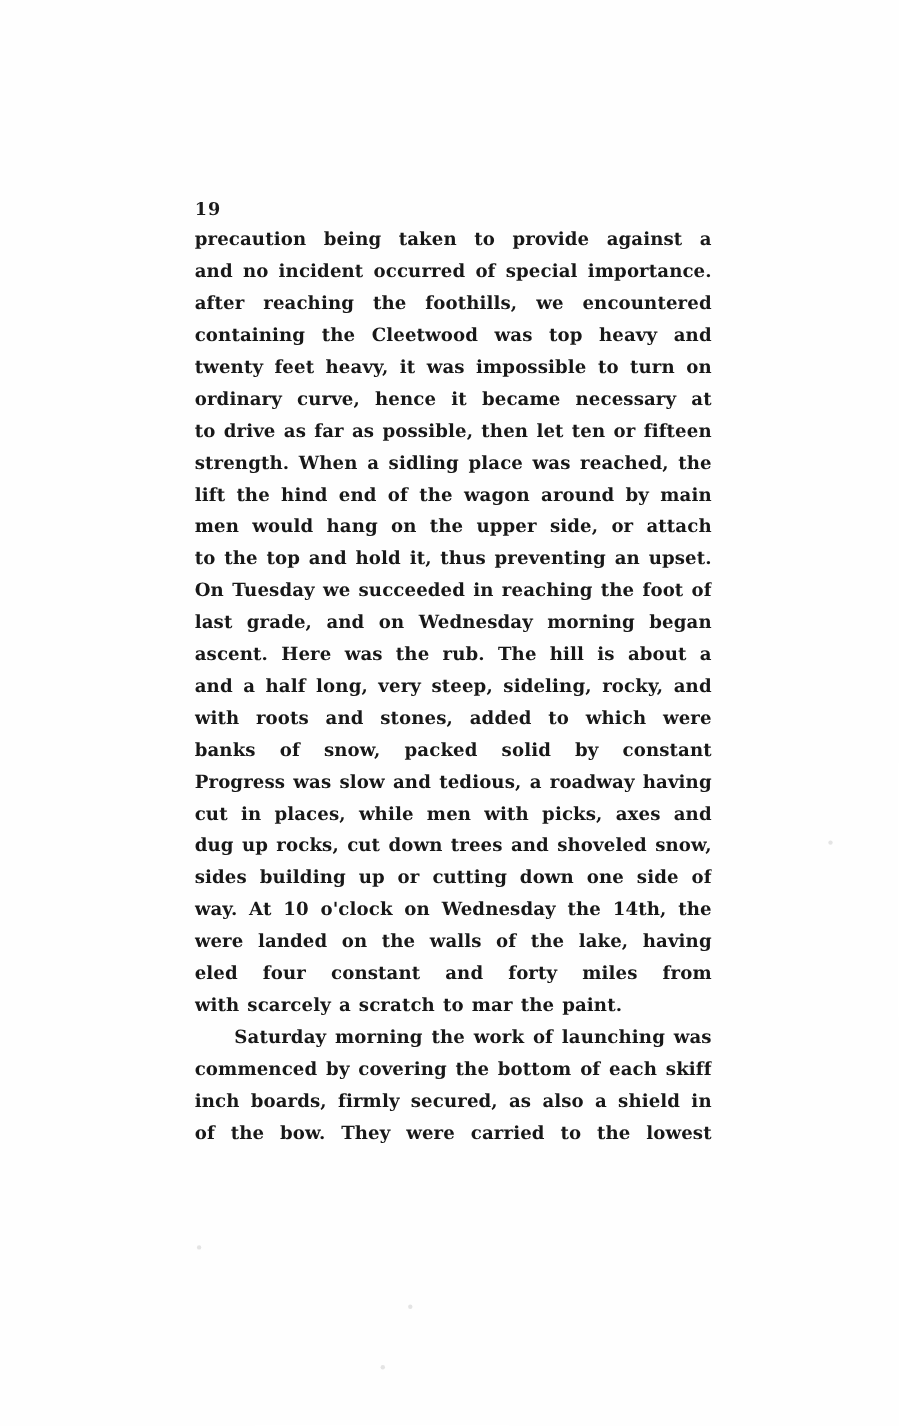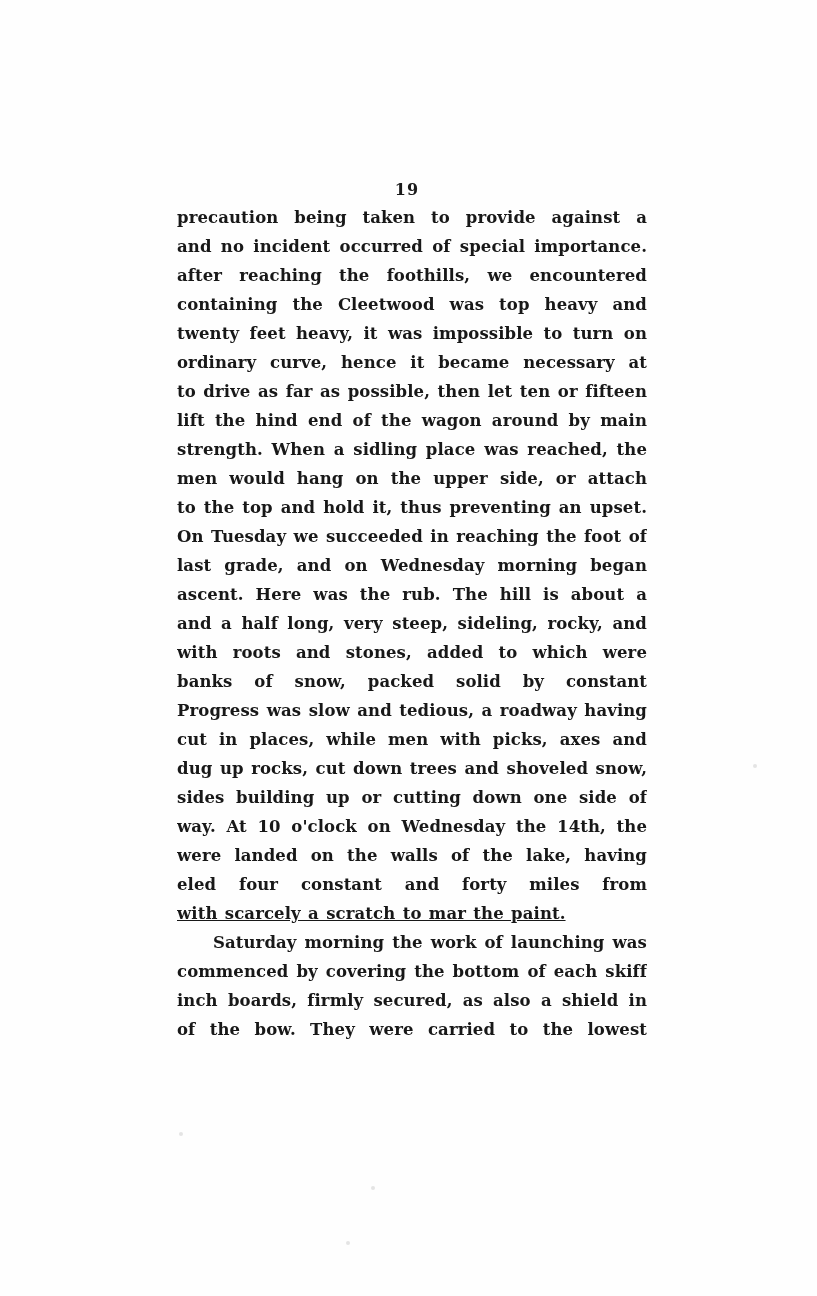--- a/index.html
+++ b/index.html
@@ -14,21 +14,21 @@
     background: #fefefe;
     overflow: hidden;
     font-family: "DejaVu Serif", "Liberation Serif", serif;
     color: #181818;
   }
   .folio {
     position: absolute;
     top: 180px;
     left: 177px;
     width: 460px;
-    text-align: center;
+    text-align: left;
     font-size: 16px;
     font-weight: 700;
     letter-spacing: 1px;
     color: #1a1a1a;
   }
   .body-text {
     position: absolute;
     top: 203px;
     left: 177px;
     width: 470px;
@@ -44,21 +44,20 @@
     height: 29px;
     line-height: 29px;
     overflow: hidden;
     text-align: justify;
     text-align-last: justify;
     white-space: normal;
   }
   .line.lastline {
     text-align: center;
     text-align-last: left;
-    text-decoration: underline;
   }
   .line.indent {
     text-indent: 36px;
   }
   .speck {
     position: absolute;
     width: 4px;
     height: 4px;
     border-radius: 50%;
     background: #e4e4e4;
@@ -71,22 +70,22 @@
   <div class="folio">19</div>
   <div class="body-text">
       <div class="paragraph">
         <div class="line">precaution being taken to provide against a mishap,</div>
         <div class="line">and no incident occurred of special importance. Soon</div>
         <div class="line">after reaching the foothills, we encountered sliding</div>
         <div class="line">containing the Cleetwood was top heavy and coupled</div>
         <div class="line">twenty feet heavy, it was impossible to turn on an</div>
         <div class="line">ordinary curve, hence it became necessary at times</div>
         <div class="line">to drive as far as possible, then let ten or fifteen men</div>
+        <div class="line">strength. When a sidling place was reached, the</div>
         <div class="line">lift the hind end of the wagon around by main</div>
-        <div class="line">strength. When a sidling place was reached, the</div>
         <div class="line">men would hang on the upper side, or attach ropes</div>
         <div class="line">to the top and hold it, thus preventing an upset.</div>
         <div class="line">On Tuesday we succeeded in reaching the foot of the</div>
         <div class="line">last grade, and on Wednesday morning began the</div>
         <div class="line">ascent. Here was the rub. The hill is about a mile</div>
         <div class="line">and a half long, very steep, sideling, rocky, and filled</div>
         <div class="line">with roots and stones, added to which were great</div>
         <div class="line">banks of snow, packed solid by constant thawing.</div>
         <div class="line">Progress was slow and tedious, a roadway having to be</div>
         <div class="line">cut in places, while men with picks, axes and shovels</div>

